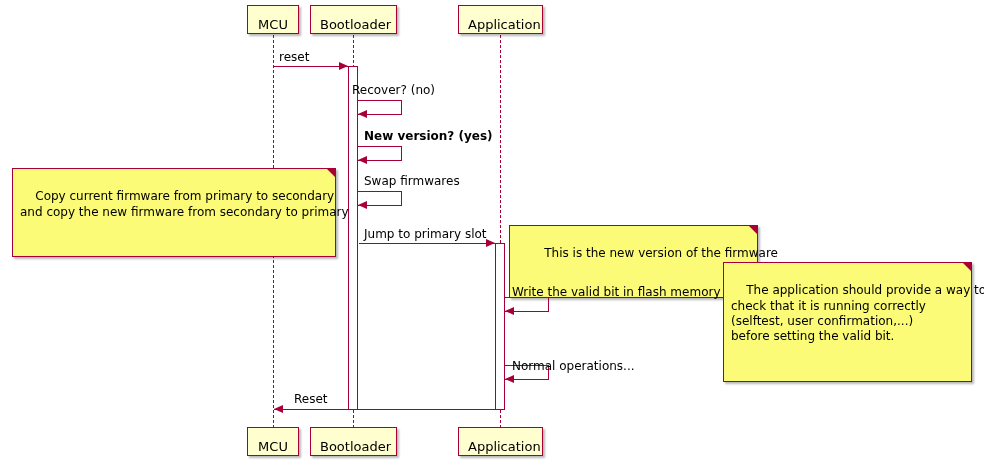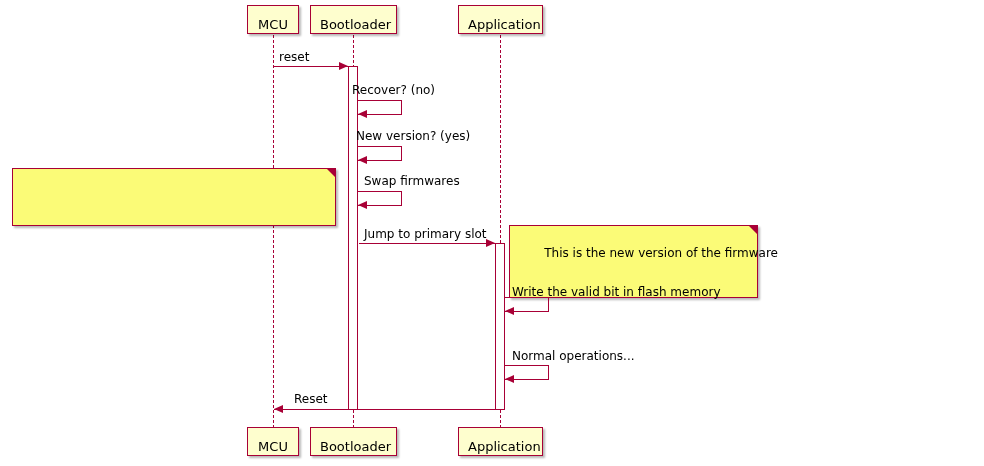--- a/index.html
+++ b/index.html
@@ -133,51 +133,60 @@
   <div class="msg-line" style="left:358px; top:100px; width:44px;"></div>
   <div class="msg-vline" style="left:401px; top:100px; height:14px;"></div>
   <div class="msg-line" style="left:358px; top:114px; width:44px;"></div>
   <div class="arrow-left" style="left:358px; top:110px;"></div>
   <div class="msg-label" style="left:352px; top:84px;">Recover? (no)</div>
 
   <div class="msg-line" style="left:358px; top:146px; width:44px;"></div>
   <div class="msg-vline" style="left:401px; top:146px; height:14px;"></div>
   <div class="msg-line" style="left:358px; top:160px; width:44px;"></div>
   <div class="arrow-left" style="left:358px; top:156px;"></div>
-  <div class="msg-label" style="left:356px; top:130px;">New version? (yes)</div>
+  <div class="msg-label" style="left:364px; top:130px;font-weight:bold;">New version? (yes)</div>
 
   <div class="msg-line" style="left:358px; top:191px; width:44px;"></div>
   <div class="msg-vline" style="left:401px; top:191px; height:14px;"></div>
   <div class="msg-line" style="left:358px; top:205px; width:44px;"></div>
   <div class="arrow-left" style="left:358px; top:201px;"></div>
   <div class="msg-label" style="left:364px; top:175px;">Swap firmwares</div>
 
   <div class="note" style="left:12px; top:168px; width:324px;">
+    <span>Copy current firmware from primary to secondary
+and copy the new firmware from secondary to primary</span>
     <span class="fold"><span class="fold-inner"></span></span>
   </div>
 
   <div class="msg-line" style="left:359px; top:243px; width:136px;"></div>
   <div class="arrow-right" style="left:486px; top:239px;"></div>
   <div class="msg-label" style="left:364px; top:228px;text-align:center;">Jump to primary slot</div>
 
   <div class="note" style="left:509px; top:225px; width:249px;padding-left:19px;">
     <span>This is the new version of the firmware</span>
     <span class="fold"><span class="fold-inner"></span></span>
   </div>
 
   <div class="msg-line" style="left:505px; top:297px; width:44px;"></div>
   <div class="msg-vline" style="left:548px; top:297px; height:14px;"></div>
   <div class="msg-line" style="left:505px; top:311px; width:44px;"></div>
   <div class="arrow-left" style="left:505px; top:307px;"></div>
   <div class="msg-label" style="left:512px; top:286px;">Write the valid bit in flash memory</div>
 
+  <div class="note" style="left:723px; top:262px; width:249px;">
+    <span>The application should provide a way to
+check that it is running correctly
+(selftest, user confirmation,...)
+before setting the valid bit.</span>
+    <span class="fold"><span class="fold-inner"></span></span>
+  </div>
 
   <div class="msg-line" style="left:505px; top:365px; width:44px;"></div>
   <div class="msg-vline" style="left:548px; top:365px; height:14px;"></div>
   <div class="msg-line" style="left:505px; top:379px; width:44px;"></div>
   <div class="arrow-left" style="left:505px; top:375px;"></div>
-  <div class="msg-label" style="left:512px; top:350px;">Normal operations...</div>
+  <div class="msg-label" style="left:512px; top:360px;">Normal operations...</div>
 
   <div class="msg-line" style="left:274px; top:409px; width:221px;"></div>
   <div class="arrow-left" style="left:274px; top:405px;"></div>
   <div class="msg-label" style="left:294px; top:393px;">Reset</div>
 
 </div>
 
 </body></html>

